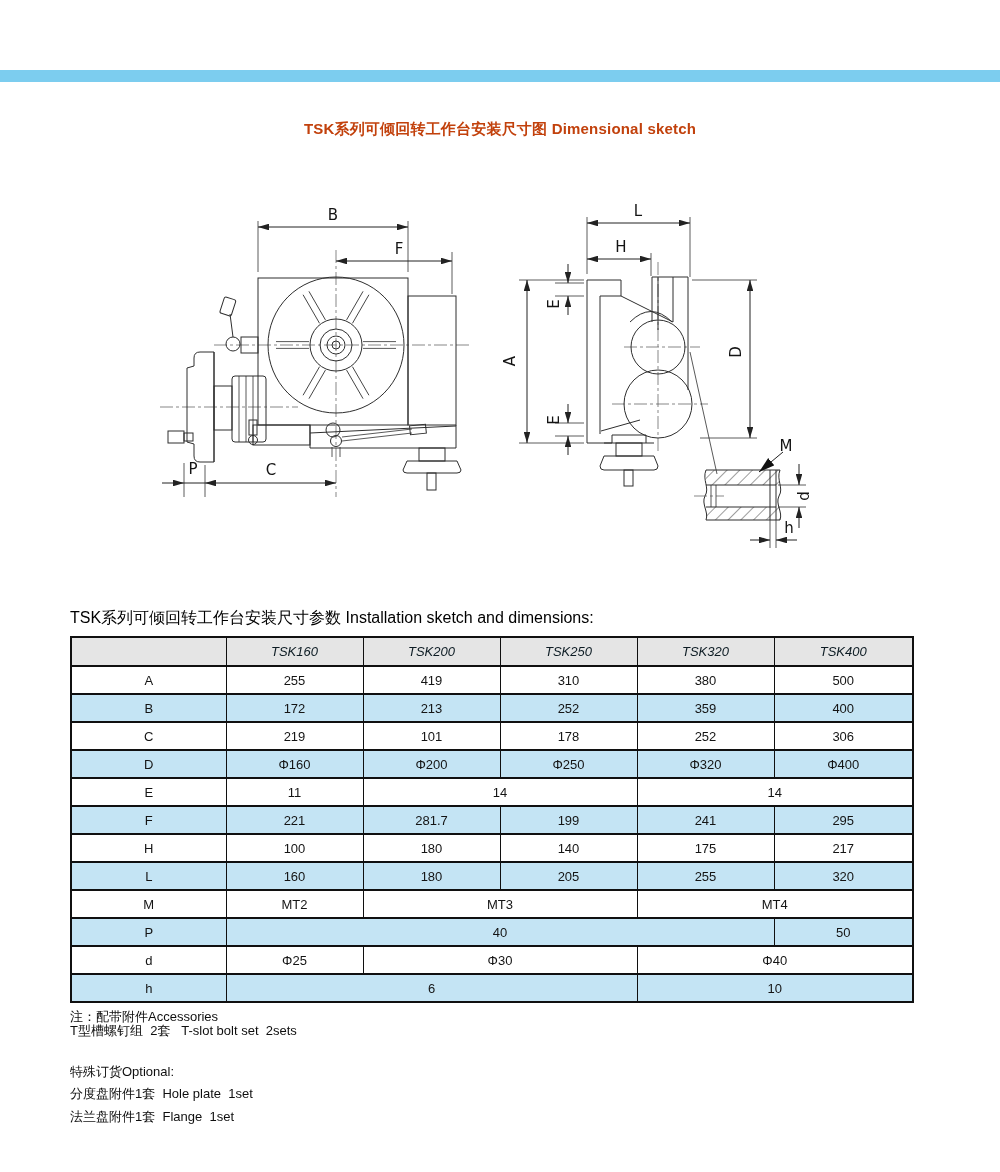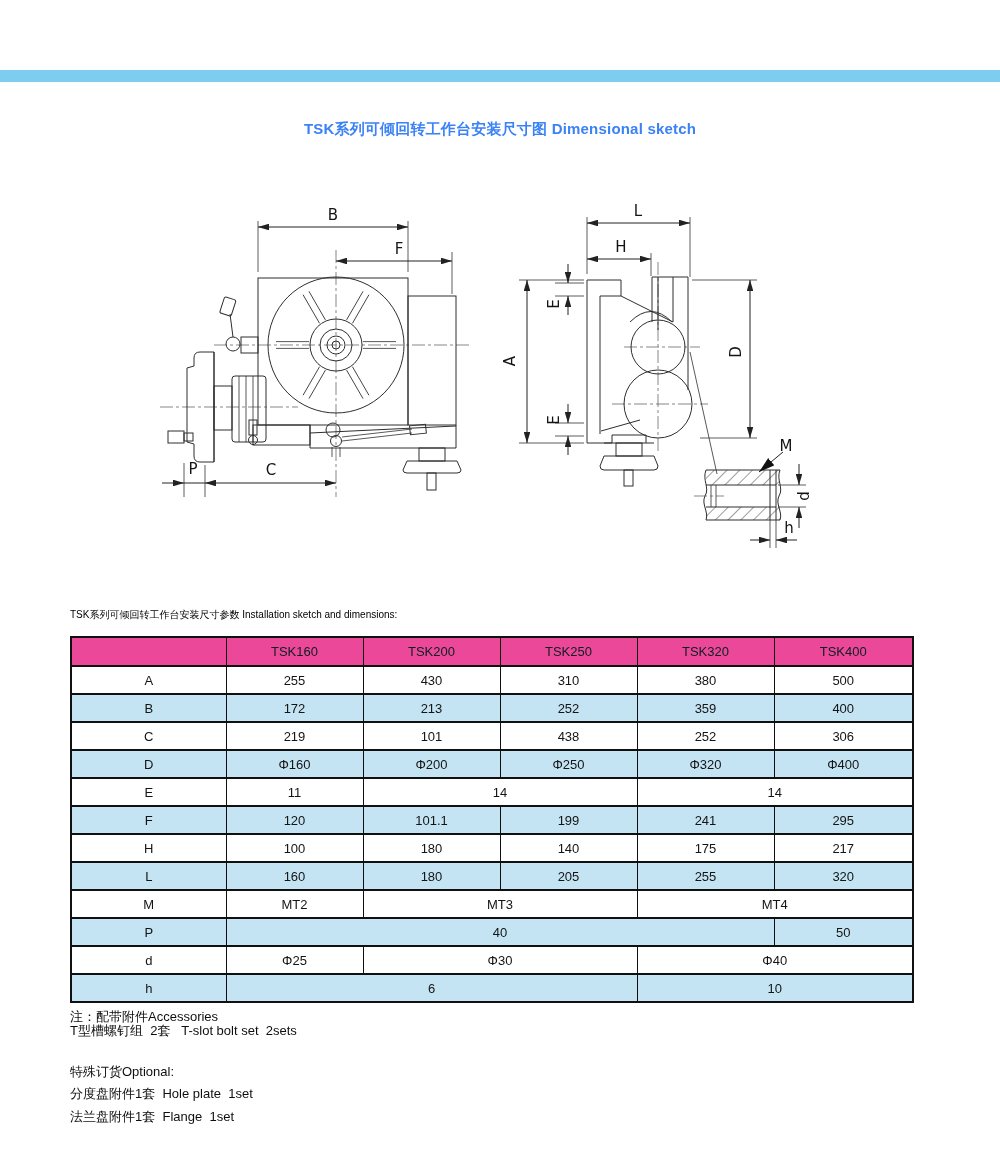--- a/index.html
+++ b/index.html
@@ -4,35 +4,35 @@
 <style>
   html,body{margin:0;padding:0;background:#e8e8e8;}
   .page{
     position:relative;width:1000px;height:1172px;margin:0 auto;
     background:#ffffff;overflow:hidden;
     font-family:"Liberation Sans","DejaVu Sans",sans-serif;color:#1a1a1a;
   }
   .top-bar{position:absolute;left:0;top:70px;width:1000px;height:12px;background:#7CCDEF;}
   .page-title{
     position:absolute;left:0;top:120px;width:1000px;text-align:center;
-    font-size:15px;font-weight:bold;color:#3b82f6;letter-spacing:.2px;
+    font-size:15px;font-weight:bold;color:#c2410c;letter-spacing:.2px;
   }
   .drawing-svg{position:absolute;left:0;top:0;width:1000px;height:1172px;}
-  .table-caption{position:absolute;left:70px;top:608px;font-size:10px;color:#000;}
+  .table-caption{position:absolute;left:70px;top:608px;font-size:16px;color:#000;}
   .spec-table{
     position:absolute;left:70px;top:636px;width:842px;
     border-collapse:collapse;table-layout:fixed;border:2px solid #101010;
     font-size:13px;color:#141414;
   }
   .spec-table th,.spec-table td{
     border-left:1px solid #101010;border-top:2px solid #101010;
     text-align:center;vertical-align:middle;padding:0;height:26px;
     font-weight:normal;overflow:hidden;white-space:nowrap;
   }
-  .spec-table thead th{background:#ec4899;height:27px;color:#0d1c24;}
+  .spec-table thead th{background:#e5e5e5;height:27px;color:#0d1c24;font-style:italic;}
   .spec-table tbody tr:nth-child(even){background:#C4E4F4;}
   .note{position:absolute;left:70px;font-size:13px;color:#0f0f0f;white-space:pre;}
   
   .ln{fill:none;stroke:#2e2e2e;stroke-width:1;}
   .lnt{fill:none;stroke:#2e2e2e;stroke-width:.8;}
   .cl{fill:none;stroke:#555;stroke-width:.7;stroke-dasharray:13 3 3 3;}
   .ext{stroke:#333;stroke-width:.8;}
   .dim{stroke:#222;stroke-width:1;fill:none;}
   .dl{font-family:"DejaVu Sans","Liberation Sans",sans-serif;font-size:15px;fill:#141414;text-anchor:middle;}
 </style>
@@ -278,59 +278,59 @@
         <th>TSK200</th>
         <th>TSK250</th>
         <th>TSK320</th>
         <th>TSK400</th>
       </tr>
     </thead>
     <tbody>
       <tr>
         <td>A</td>
         <td>255</td>
-        <td>430</td>
+        <td>419</td>
         <td>310</td>
         <td>380</td>
         <td>500</td>
       </tr>
       <tr>
         <td>B</td>
         <td>172</td>
         <td>213</td>
         <td>252</td>
         <td>359</td>
         <td>400</td>
       </tr>
       <tr>
         <td>C</td>
         <td>219</td>
         <td>101</td>
-        <td>438</td>
+        <td>178</td>
         <td>252</td>
         <td>306</td>
       </tr>
       <tr>
         <td>D</td>
         <td>Φ160</td>
         <td>Φ200</td>
         <td>Φ250</td>
         <td>Φ320</td>
         <td>Φ400</td>
       </tr>
       <tr>
         <td>E</td>
         <td>11</td>
         <td colspan="2">14</td>
         <td colspan="2">14</td>
       </tr>
       <tr>
         <td>F</td>
-        <td>120</td>
-        <td>101.1</td>
+        <td>221</td>
+        <td>281.7</td>
         <td>199</td>
         <td>241</td>
         <td>295</td>
       </tr>
       <tr>
         <td>H</td>
         <td>100</td>
         <td>180</td>
         <td>140</td>
         <td>175</td>

